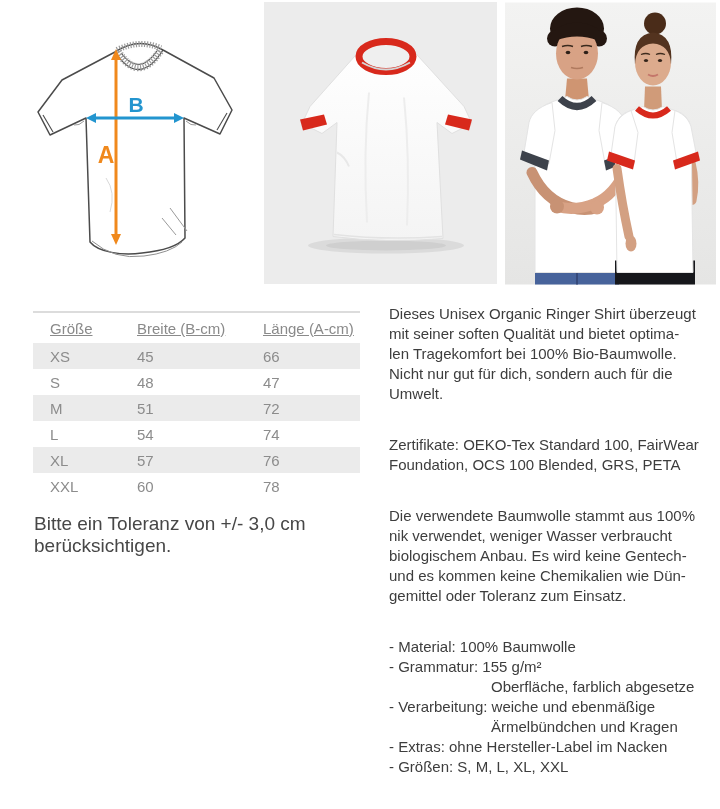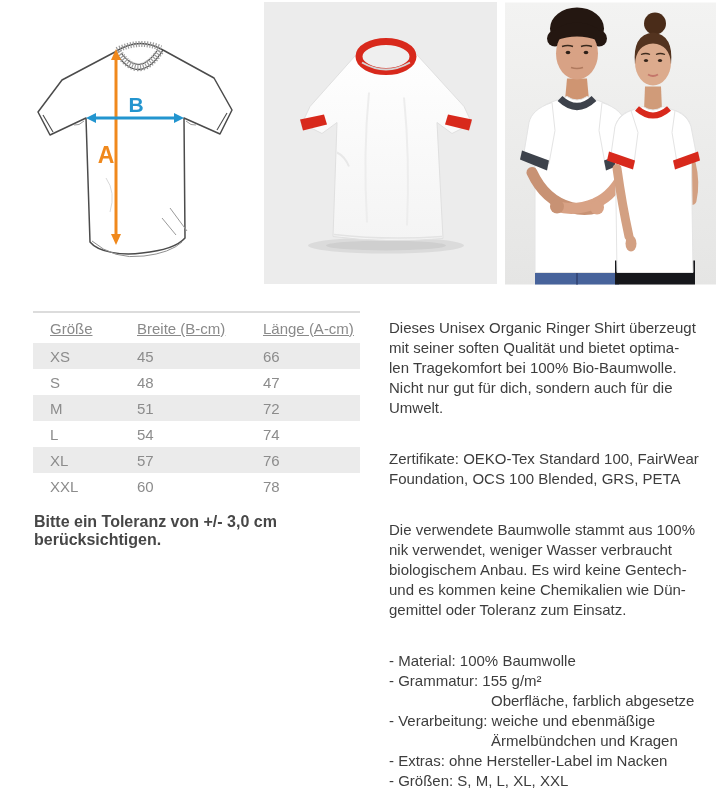--- a/index.html
+++ b/index.html
@@ -19,25 +19,25 @@
   .diagram-box svg,.flat-photo svg,.models-photo svg{display:block;width:100%;height:100%;}
 
   
   table.size-table{position:absolute;left:33px;top:311px;width:327px;border-collapse:collapse;
     border-top:2px solid #dcdcdc;font-size:15px;color:var(--table-text);table-layout:fixed;}
   table.size-table col.c1{width:87px;} table.size-table col.c2{width:126px;} table.size-table col.c3{width:114px;}
   table.size-table th{font-weight:400;text-align:left;height:31px;padding-left:17px;color:#8a8a8a;text-decoration:underline;}
   table.size-table td{height:26px;padding-left:17px;}
   table.size-table tbody tr:nth-child(odd){background:var(--table-stripe);}
 
-  .tolerance{position:absolute;left:34px;top:513px;width:340px;font-size:16px;color:#474747;font-weight:bold;}
+  .tolerance{position:absolute;left:34px;top:513px;width:340px;font-size:19px;color:#474747;}
 
   
   .description{position:absolute;left:389px;top:304px;width:331px;font-size:15px;
-    line-height:20px;color:var(--body-text);margin-top:14px;}
+    line-height:20px;color:var(--body-text);}
   .description p{margin:0 0 31px 0;}
   .description .ln{display:block;}
   .specs{margin-top:10px;}
   .specs .ln{line-height:20px;}
   .specs .ln.indent{padding-left:102px;}
 </style>
 </head>
 <body>
 
 <div class="stage">

